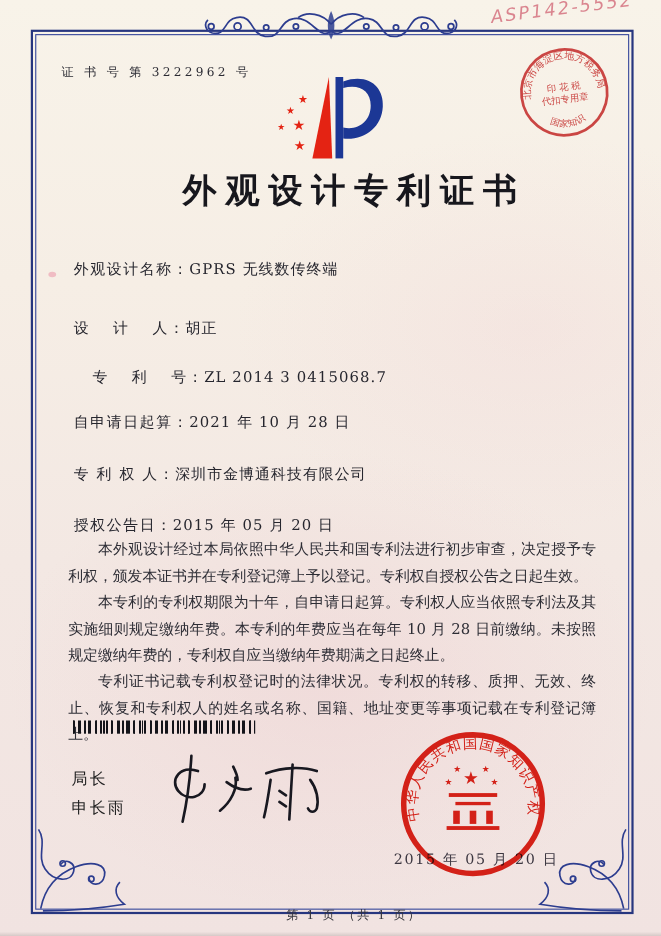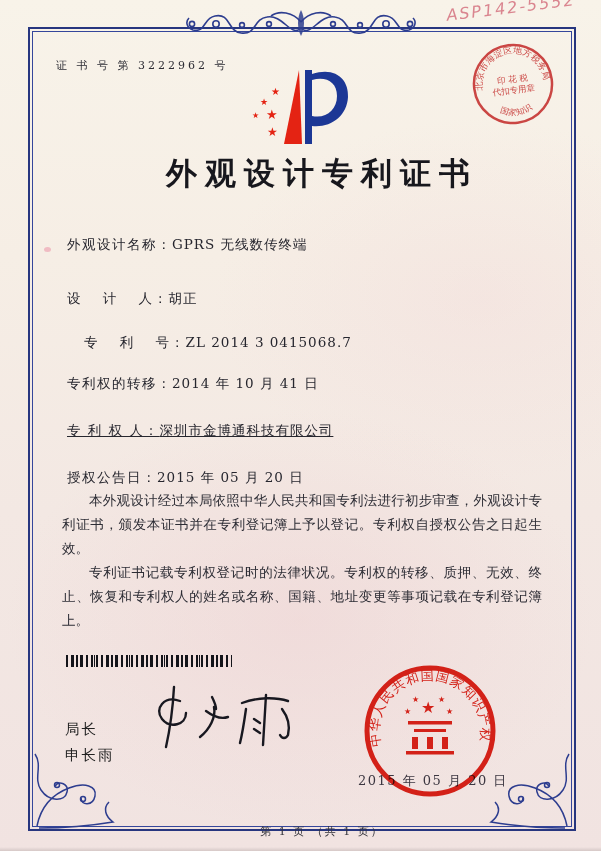--- a/index.html
+++ b/index.html
@@ -17,21 +17,21 @@
   .cert-no{position:absolute;left:56px;top:58px;font-size:11px;letter-spacing:3px;color:#2b2b33;}
   .title{top:153px;font-size:31px;font-weight:700;letter-spacing:8px;color:#17171d;}
   .field{position:absolute;left:67px;font-size:13.5px;color:#26262e;letter-spacing:1px;white-space:nowrap;}
   .field .lab{letter-spacing:1.5px;}
   .bodytext{position:absolute;left:62px;top:488px;width:480px;font-size:13.5px;line-height:24px;color:#2d2d35;text-align:justify;}
   .bodytext p{margin:0;text-indent:2em;}
   .barcode{position:absolute;left:66px;top:655px;width:166px;height:12px;
     background-image:
       repeating-linear-gradient(90deg,#14141a 0 2px,transparent 2px 5px),
       repeating-linear-gradient(90deg,#14141a 0 1px,transparent 1px 7px);}
-  .signer{position:absolute;left:65px;top:716px;font-size:14.5px;color:#222;letter-spacing:2px;line-height:26px;}
+  .signer{position:absolute;left:65px;top:696px;font-size:14.5px;color:#222;letter-spacing:2px;line-height:26px;}
   .signature{position:absolute;left:142px;top:681px;}
   .seal{position:absolute;left:362px;top:663px;mix-blend-mode:multiply;}
   .seal-date{position:absolute;left:358px;top:772px;font-size:13px;letter-spacing:1.5px;color:#3f3d49;z-index:6;mix-blend-mode:multiply;}
   .tax-stamp{position:absolute;left:471px;top:42px;transform:rotate(-7deg);mix-blend-mode:multiply;opacity:.95;}
   .hand-note{position:absolute;left:446px;top:-2px;font-family:"DejaVu Sans",sans-serif;font-style:italic;
     font-size:16px;letter-spacing:2px;color:rgba(210,105,120,0.8);transform:rotate(-7deg);}
   .footer{top:824px;font-size:11px;letter-spacing:2px;color:#33333b;}
   .ornament-top{position:absolute;left:179px;top:2px;}
   .corner{position:absolute;top:744px;}
   .corner.left{left:31px;}
@@ -106,31 +106,32 @@
   <div class="field" style="top:236px;">
     <span class="lab">外观设计名称：</span><span>GPRS 无线数传终端</span>
   </div>
   <div class="field" style="top:290px;">
     <span class="lab">设　 计　 人：</span><span>胡正</span>
   </div>
   <div class="field" style="top:334px;margin-left:17px;">
     <span class="lab">专　 利　 号：</span><span>ZL 2014 3 0415068.7</span>
   </div>
   <div class="field" style="top:375px;">
-    <span class="lab">专利权的转移：</span><span>2014 年 10 月 41 日</span>
-  </div>
-  <div class="field" style="top:422px;text-decoration:underline;">
+    <span class="lab">自申请日起算：</span><span>2021 年 10 月 28 日</span>
+  </div>
+  <div class="field" style="top:422px;">
     <span class="lab">专 利 权 人：</span><span>深圳市金博通科技有限公司</span>
   </div>
   <div class="field" style="top:469px;">
     <span class="lab">授权公告日：</span><span>2015 年 05 月 20 日</span>
   </div>
 
   <div class="bodytext">
-    <p>本外观设计经过本局依照中华人民共和国专利法进行初步审查，外观设计专利证书，颁发本证书并在专利登记簿上予以登记。专利权自授权公告之日起生效。</p>
+    <p>本外观设计经过本局依照中华人民共和国专利法进行初步审查，决定授予专利权，颁发本证书并在专利登记簿上予以登记。专利权自授权公告之日起生效。</p>
+    <p>本专利的专利权期限为十年，自申请日起算。专利权人应当依照专利法及其实施细则规定缴纳年费。本专利的年费应当在每年 10 月 28 日前缴纳。未按照规定缴纳年费的，专利权自应当缴纳年费期满之日起终止。</p>
     <p>专利证书记载专利权登记时的法律状况。专利权的转移、质押、无效、终止、恢复和专利权人的姓名或名称、国籍、地址变更等事项记载在专利登记簿上。</p>
   </div>
 
   <div class="barcode"></div>
 
   <div class="signer">
     <div>局长</div>
     <div>申长雨</div>
   </div>
 

